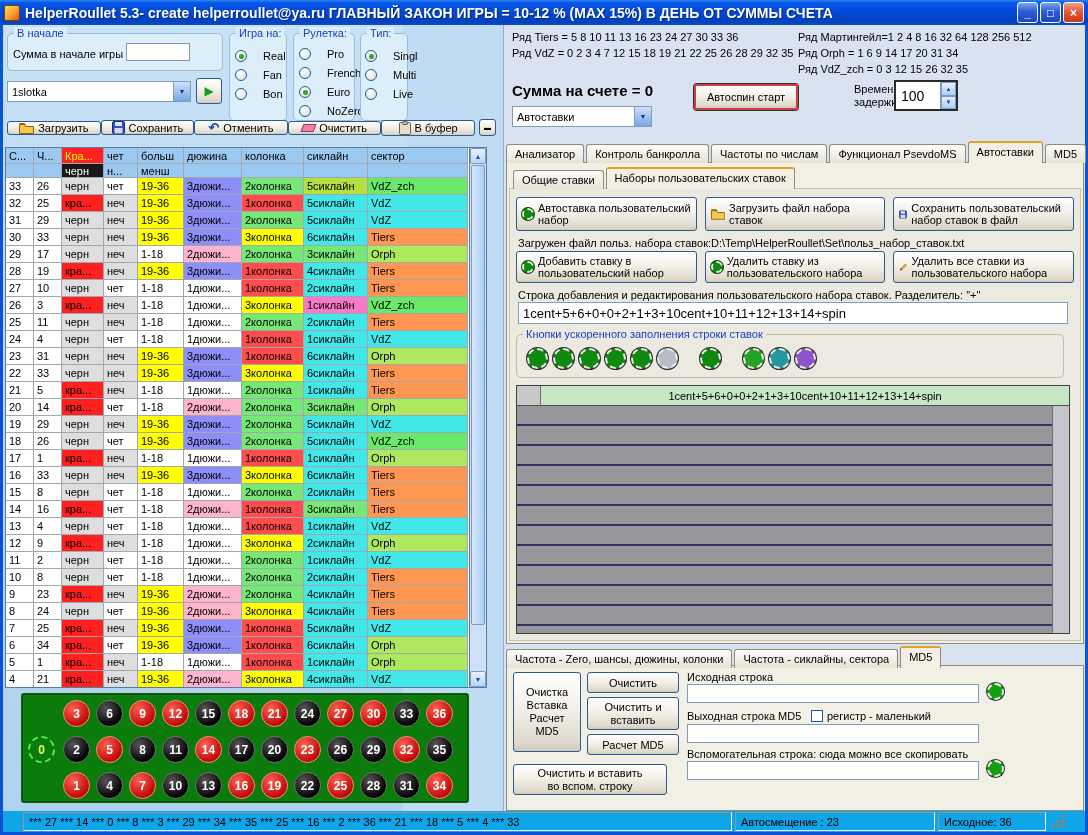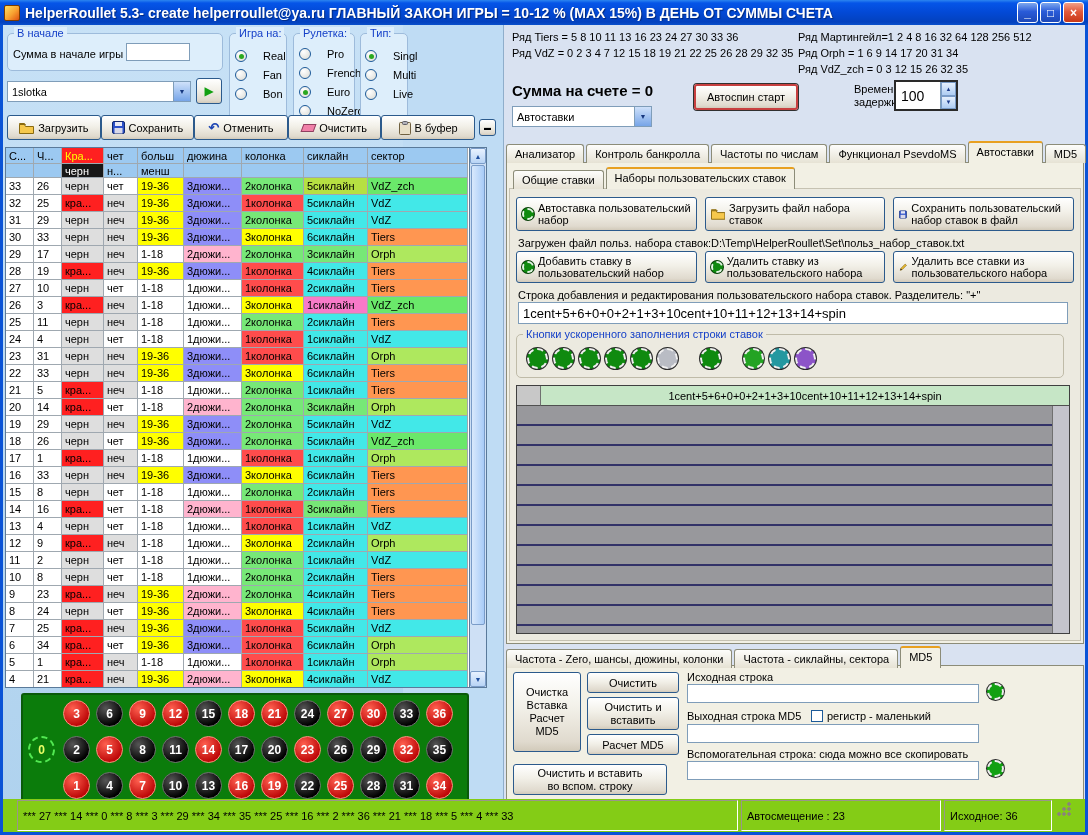--- a/index.html
+++ b/index.html
@@ -76,21 +76,21 @@
 
 .betlist{position:absolute;border:1px solid #404040;background:#98989C;display:flex;flex-direction:column;}
 .betlist-header{display:flex;height:20px;flex:0 0 auto;}
 .blh-corner{width:24px;background:#C8C8C8;border-right:1px solid #707070;border-bottom:1px solid #505050;}
 .blh-main{flex:1;background:#C6E6C6;border-bottom:1px solid #505050;display:flex;align-items:center;justify-content:center;font-size:11px;white-space:nowrap;overflow:hidden;}
 .bl-body{position:relative;flex:1;overflow:hidden;}
 .bl-rows{position:absolute;left:0;top:0;right:17px;bottom:0;}
 .blrow{height:20px;border-bottom:2px solid #333368;}
 .bl-scroll{position:absolute;right:0;top:0;width:17px;bottom:0;background:#C4C4CC;border-left:1px solid #707070;}
 
-.statusbar{position:absolute;left:3px;bottom:3px;width:1082px;height:33px;background:#84cc16;display:flex;gap:3px;align-items:stretch;padding:1px 14px;}
+.statusbar{position:absolute;left:3px;bottom:3px;width:1082px;height:21px;background:#0ea5e9;display:flex;gap:3px;align-items:stretch;padding:1px 20px;}
 .sseg{border:1px solid;border-color:#9A958A #FFF #FFF #9A958A;padding:1px 5px;font-size:11px;white-space:nowrap;overflow:hidden;display:flex;align-items:center;}
 .grip{width:16px;background:
   radial-gradient(circle at 4px 14px,#8A8578 1.5px,transparent 2px),
   radial-gradient(circle at 9px 14px,#8A8578 1.5px,transparent 2px),
   radial-gradient(circle at 14px 14px,#8A8578 1.5px,transparent 2px),
   radial-gradient(circle at 9px 9px,#8A8578 1.5px,transparent 2px),
   radial-gradient(circle at 14px 9px,#8A8578 1.5px,transparent 2px),
   radial-gradient(circle at 14px 4px,#8A8578 1.5px,transparent 2px);}
 </style>
 </head>
@@ -177,21 +177,21 @@
       </div>
 
       <div class="combo" style="left:4px;top:56px;width:184px;height:21px;">
         <span class="combo-text">1slotka</span>
         <span class="combo-arrow">▼</span>
       </div>
       <button class="xbtn" style="position:absolute;left:193px;top:53px;width:26px;height:26px;">
           <span class="gly" style="color:#11A011;font-size:12px;">▶</span>
         </button>
 
-      <div style="position:absolute;left:4px;top:90px;width:468px;height:25px;display:flex;">
+      <div style="position:absolute;left:4px;top:90px;width:468px;height:25px;display:flex;align-items:center;">
           <button class="xbtn" style="flex: 1 1 0%;">
             <svg width="15" height="12" viewBox="0 0 15 12">
               <path d="M0.5 2.5 h5 l1 2 h8 v7 h-14 z" fill="#F6C84C" stroke="#8A6A10"></path>
               <path d="M0.5 2.5 v-1 h5 l1 1 z" fill="#FBE28A" stroke="#8A6A10"></path>
             </svg>
             <span>Загрузить</span>
           </button>
           <button class="xbtn" style="flex: 1 1 0%;">
             <svg width="13" height="13" viewBox="0 0 13 13">
               <rect x="0.5" y="0.5" width="12" height="12" rx="1.5" fill="#2C50C8" stroke="#102870"></rect>

